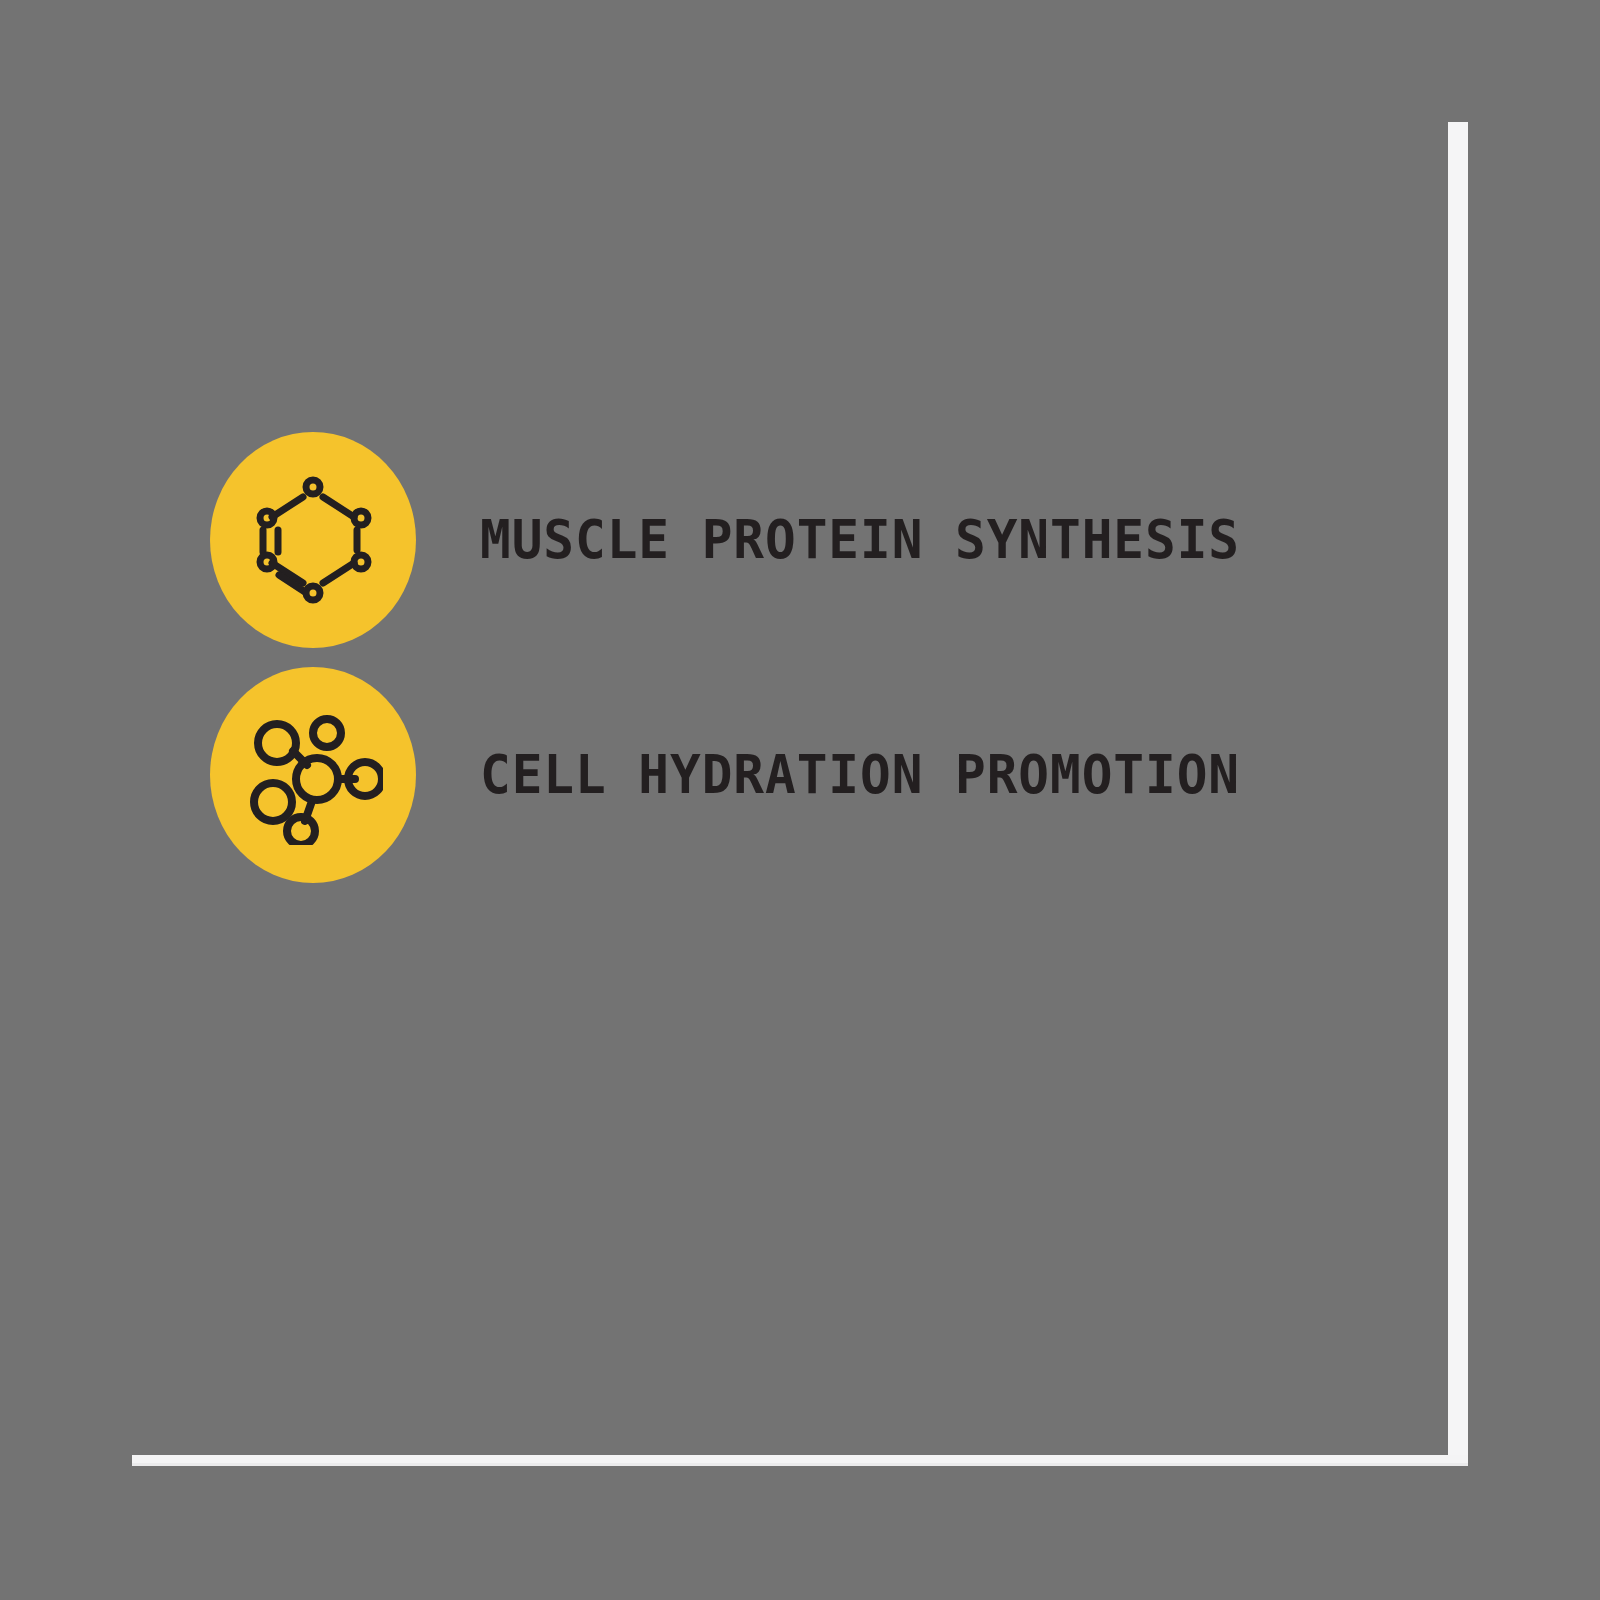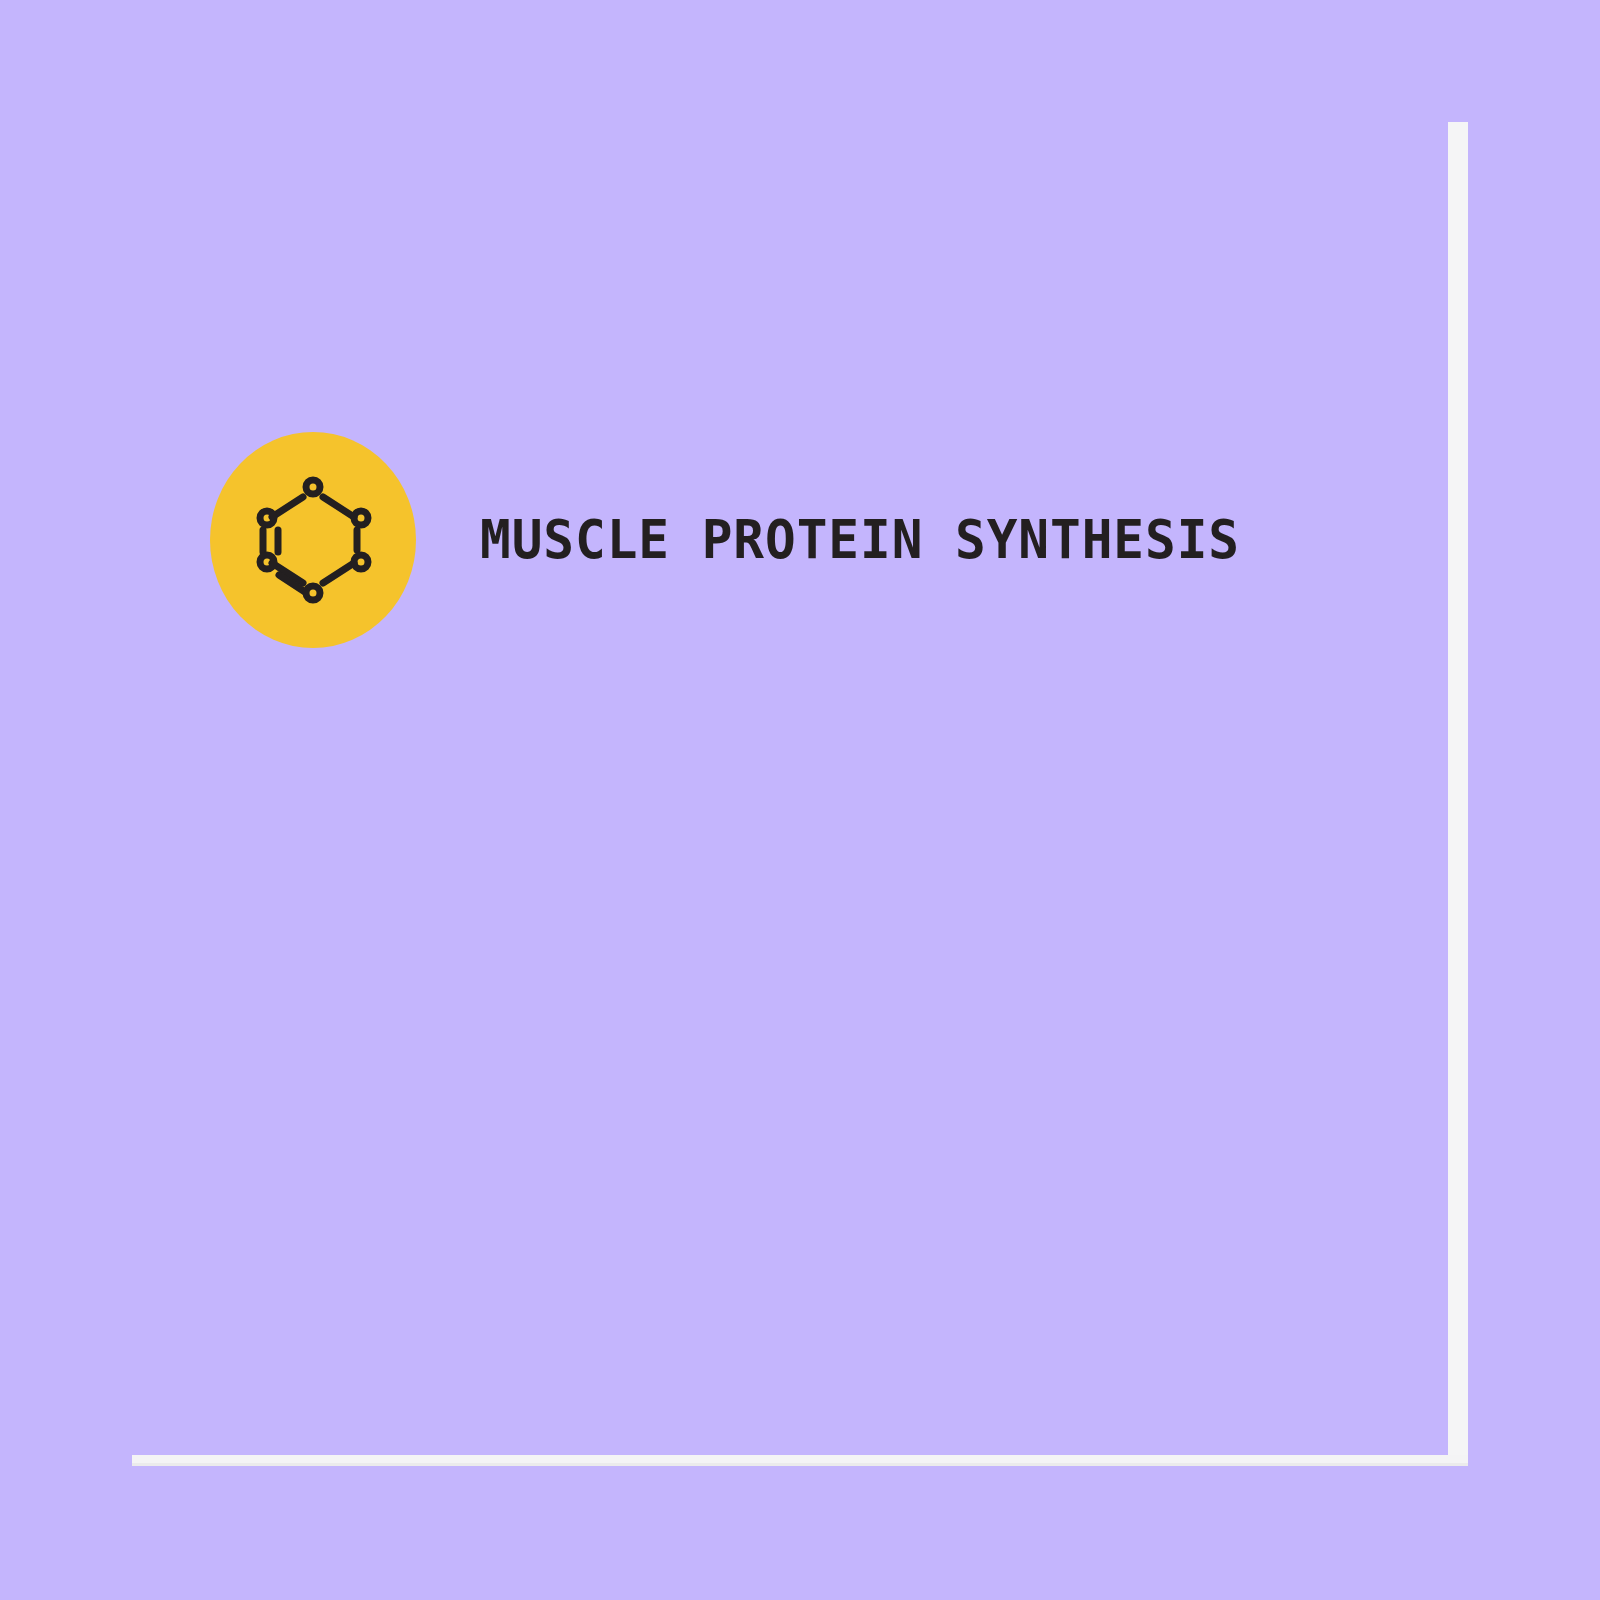--- a/index.html
+++ b/index.html
@@ -9,21 +9,21 @@
     background: #ffffff;
   }
   body {
     font-family: "DejaVu Sans Mono", monospace;
   }
 
   #stage {
     position: relative;
     width: 1600px;
     height: 1600px;
-    background: #c4b5fd;
+    background: #737373;
     overflow: hidden;
   }
 
   
   .panel-edge-right {
     position: absolute;
     left: 1448px;
     top: 122px;
     width: 20px;
     height: 1340px;
@@ -128,15 +128,42 @@
             <circle cx="65" cy="123" r="7"></circle>
             <circle cx="19" cy="92" r="7"></circle>
             <circle cx="19" cy="48" r="7"></circle>
           </g>
         </svg>
       </div>
       <div class="benefit-label">MUSCLE PROTEIN SYNTHESIS</div>
     </div>
 
 
+    <div class="benefit-row">
+      <div class="icon-badge">
+        <svg width="140" height="140" viewBox="0 0 140 140" aria-hidden="true">
+          <g stroke="#231f20" stroke-width="8" fill="none" stroke-linecap="round">
+
+            <line x1="50" y1="46" x2="64" y2="60"></line>
+            <line x1="96" y1="74" x2="112" y2="74"></line>
+            <line x1="69" y1="96" x2="62" y2="116"></line>
+          </g>
+          <g stroke="#231f20" stroke-width="8" fill="none">
+
+            <circle cx="74" cy="74" r="21"></circle>
+
+            <circle cx="34" cy="38" r="19"></circle>
+
+            <circle cx="84" cy="28" r="14"></circle>
+
+            <circle cx="122" cy="74" r="17"></circle>
+
+            <circle cx="30" cy="97" r="19"></circle>
+
+            <circle cx="58" cy="126" r="14"></circle>
+          </g>
+        </svg>
+      </div>
+      <div class="benefit-label">CELL HYDRATION PROMOTION</div>
+    </div>
 
   </div>
 </div>
 
 </body></html>

